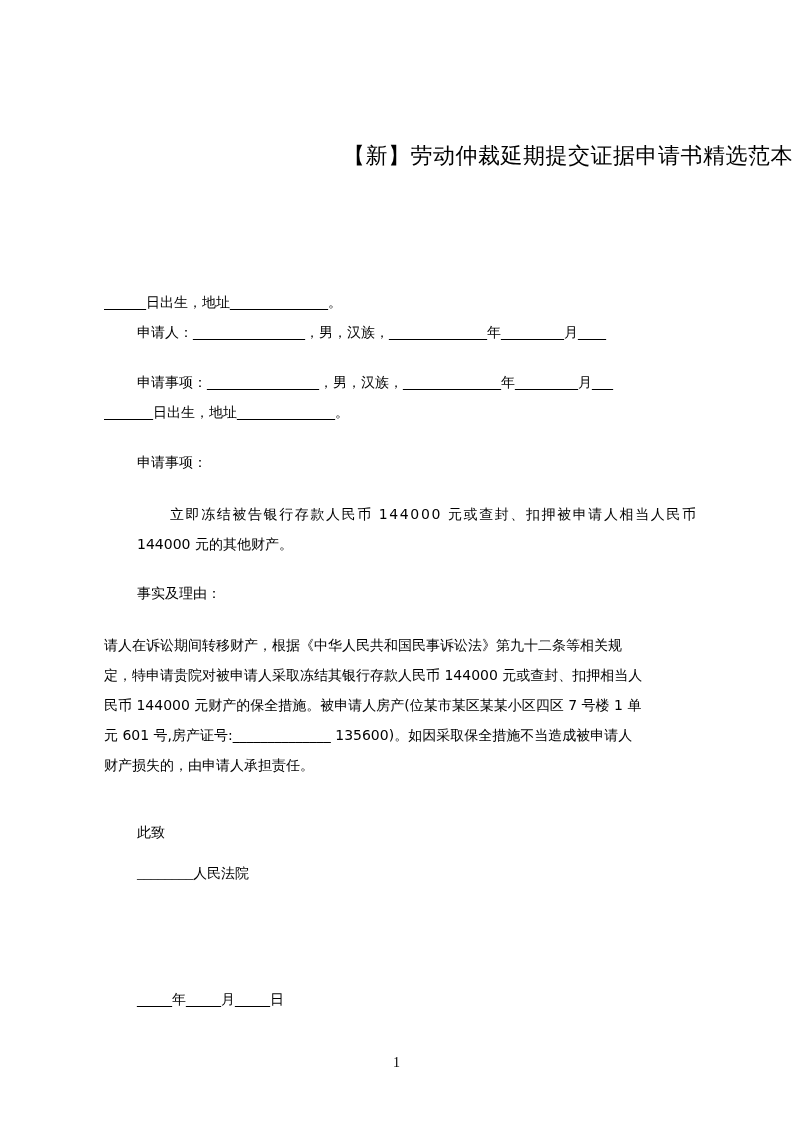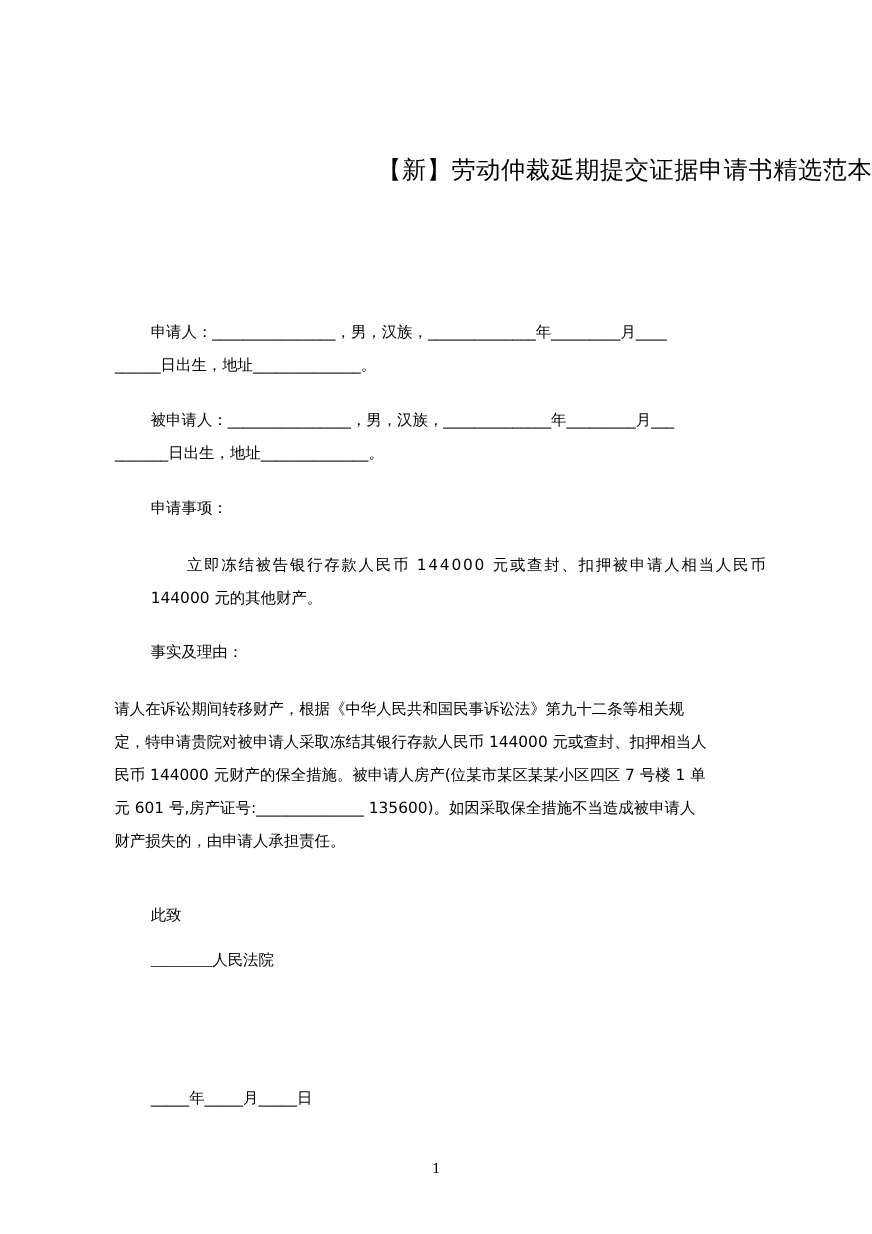--- a/index.html
+++ b/index.html
@@ -59,26 +59,26 @@
     }
   </style>
 </head>
 <body>
 
 <div class="page-title">【新】劳动仲裁延期提交证据申请书精选范本</div>
 
 <div class="body-clip">
 
   <div class="para" style="top:287px;">
+    <span class="line">______日出生，地址______________。</span>
     <span class="line indent">申请人：________________，男，汉族，______________年_________月____</span>
-    <span class="line">______日出生，地址______________。</span>
   </div>
 
   <div class="para" style="top:367px;">
-    <span class="line indent">被申请人：________________，男，汉族，______________年_________月___</span>
+    <span class="line indent">申请事项：________________，男，汉族，______________年_________月___</span>
     <span class="line">_______日出生，地址______________。</span>
   </div>
 
   <div class="para" style="top:447px;">
     <span class="line indent">申请事项：</span>
   </div>
 
   <div class="para" style="top:499px;margin-left:33px;">
     <span class="line indent" style="letter-spacing:1.6px;">立即冻结被告银行存款人民币 144000 元或查封、扣押被申请人相当人民币</span>
     <span class="line">144000 元的其他财产。</span>

